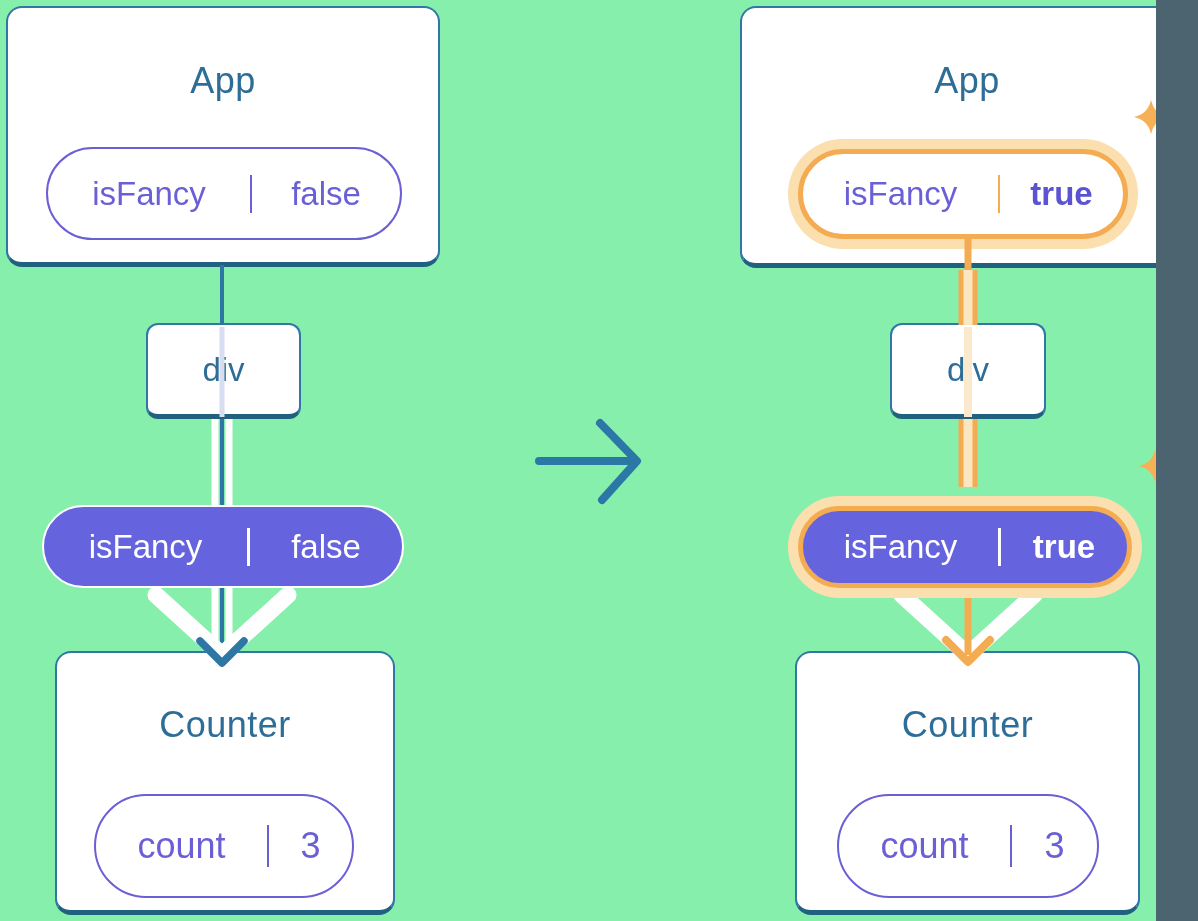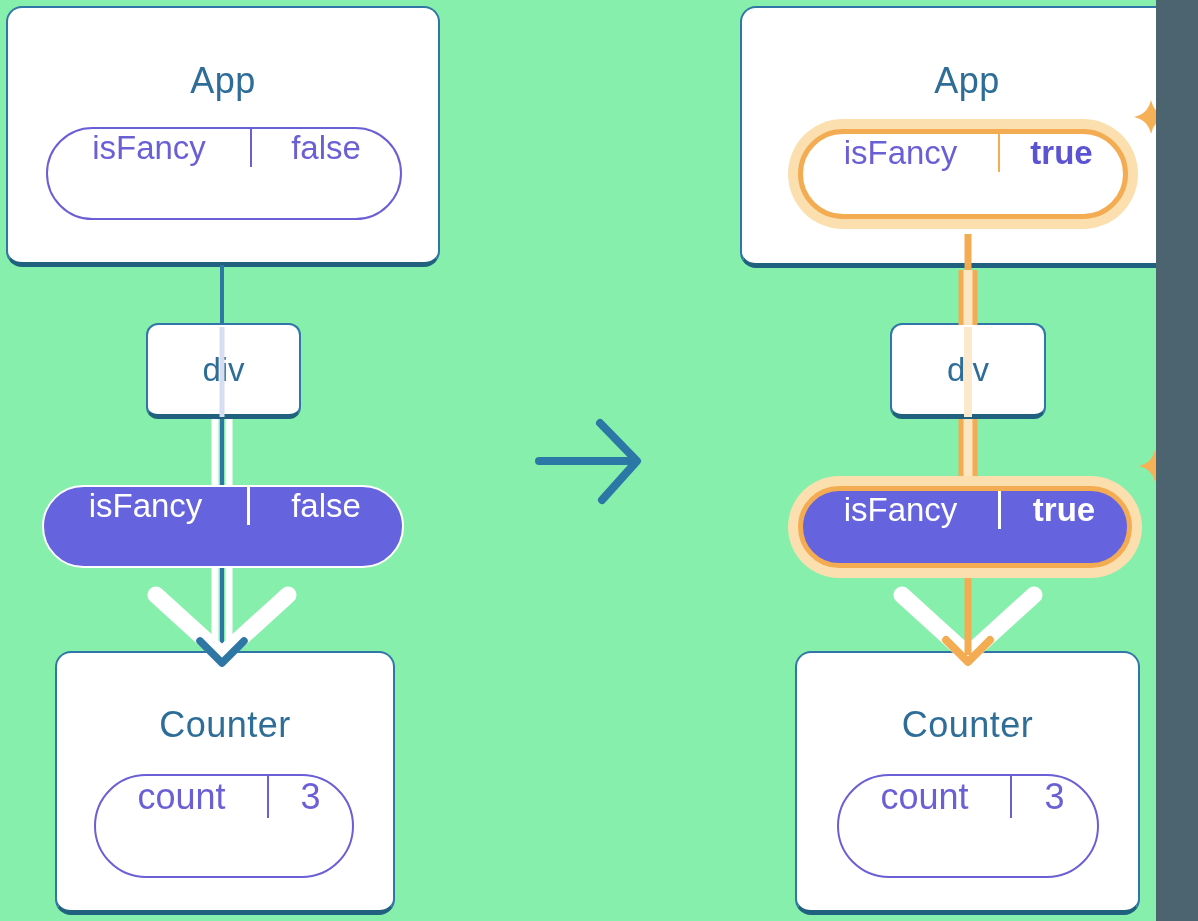--- a/index.html
+++ b/index.html
@@ -16,22 +16,22 @@
   }
   .card-title{
     position:absolute;left:0;right:0;text-align:center;
     font-size:36px;color:#2D6D97;letter-spacing:.5px;
   }
   .divbox{
     display:flex;align-items:center;justify-content:center;
     border-radius:12px;font-size:33px;color:#2D6D97;
   }
   .pill{
-    position:absolute;display:flex;align-items:flex-start;
-    box-sizing:border-box;border-radius:60px;overflow:hidden;
+    position:absolute;display:flex;align-items:center;
+    box-sizing:border-box;border-radius:60px;overflow:hidden;margin-top:20px;
   }
   .cell{display:flex;align-items:center;justify-content:center;}
   
   .card-app-l{left:6px;top:6px;width:434px;height:261px;}
   .card-app-l .card-title{top:52px;}
   .pill-app-l{
     left:38px;top:119px;width:356px;height:93px;
     border:2px solid #6B5FD6;border-radius:47px;
     color:#6B5FD6;font-size:33px;background:#fff;
   }

